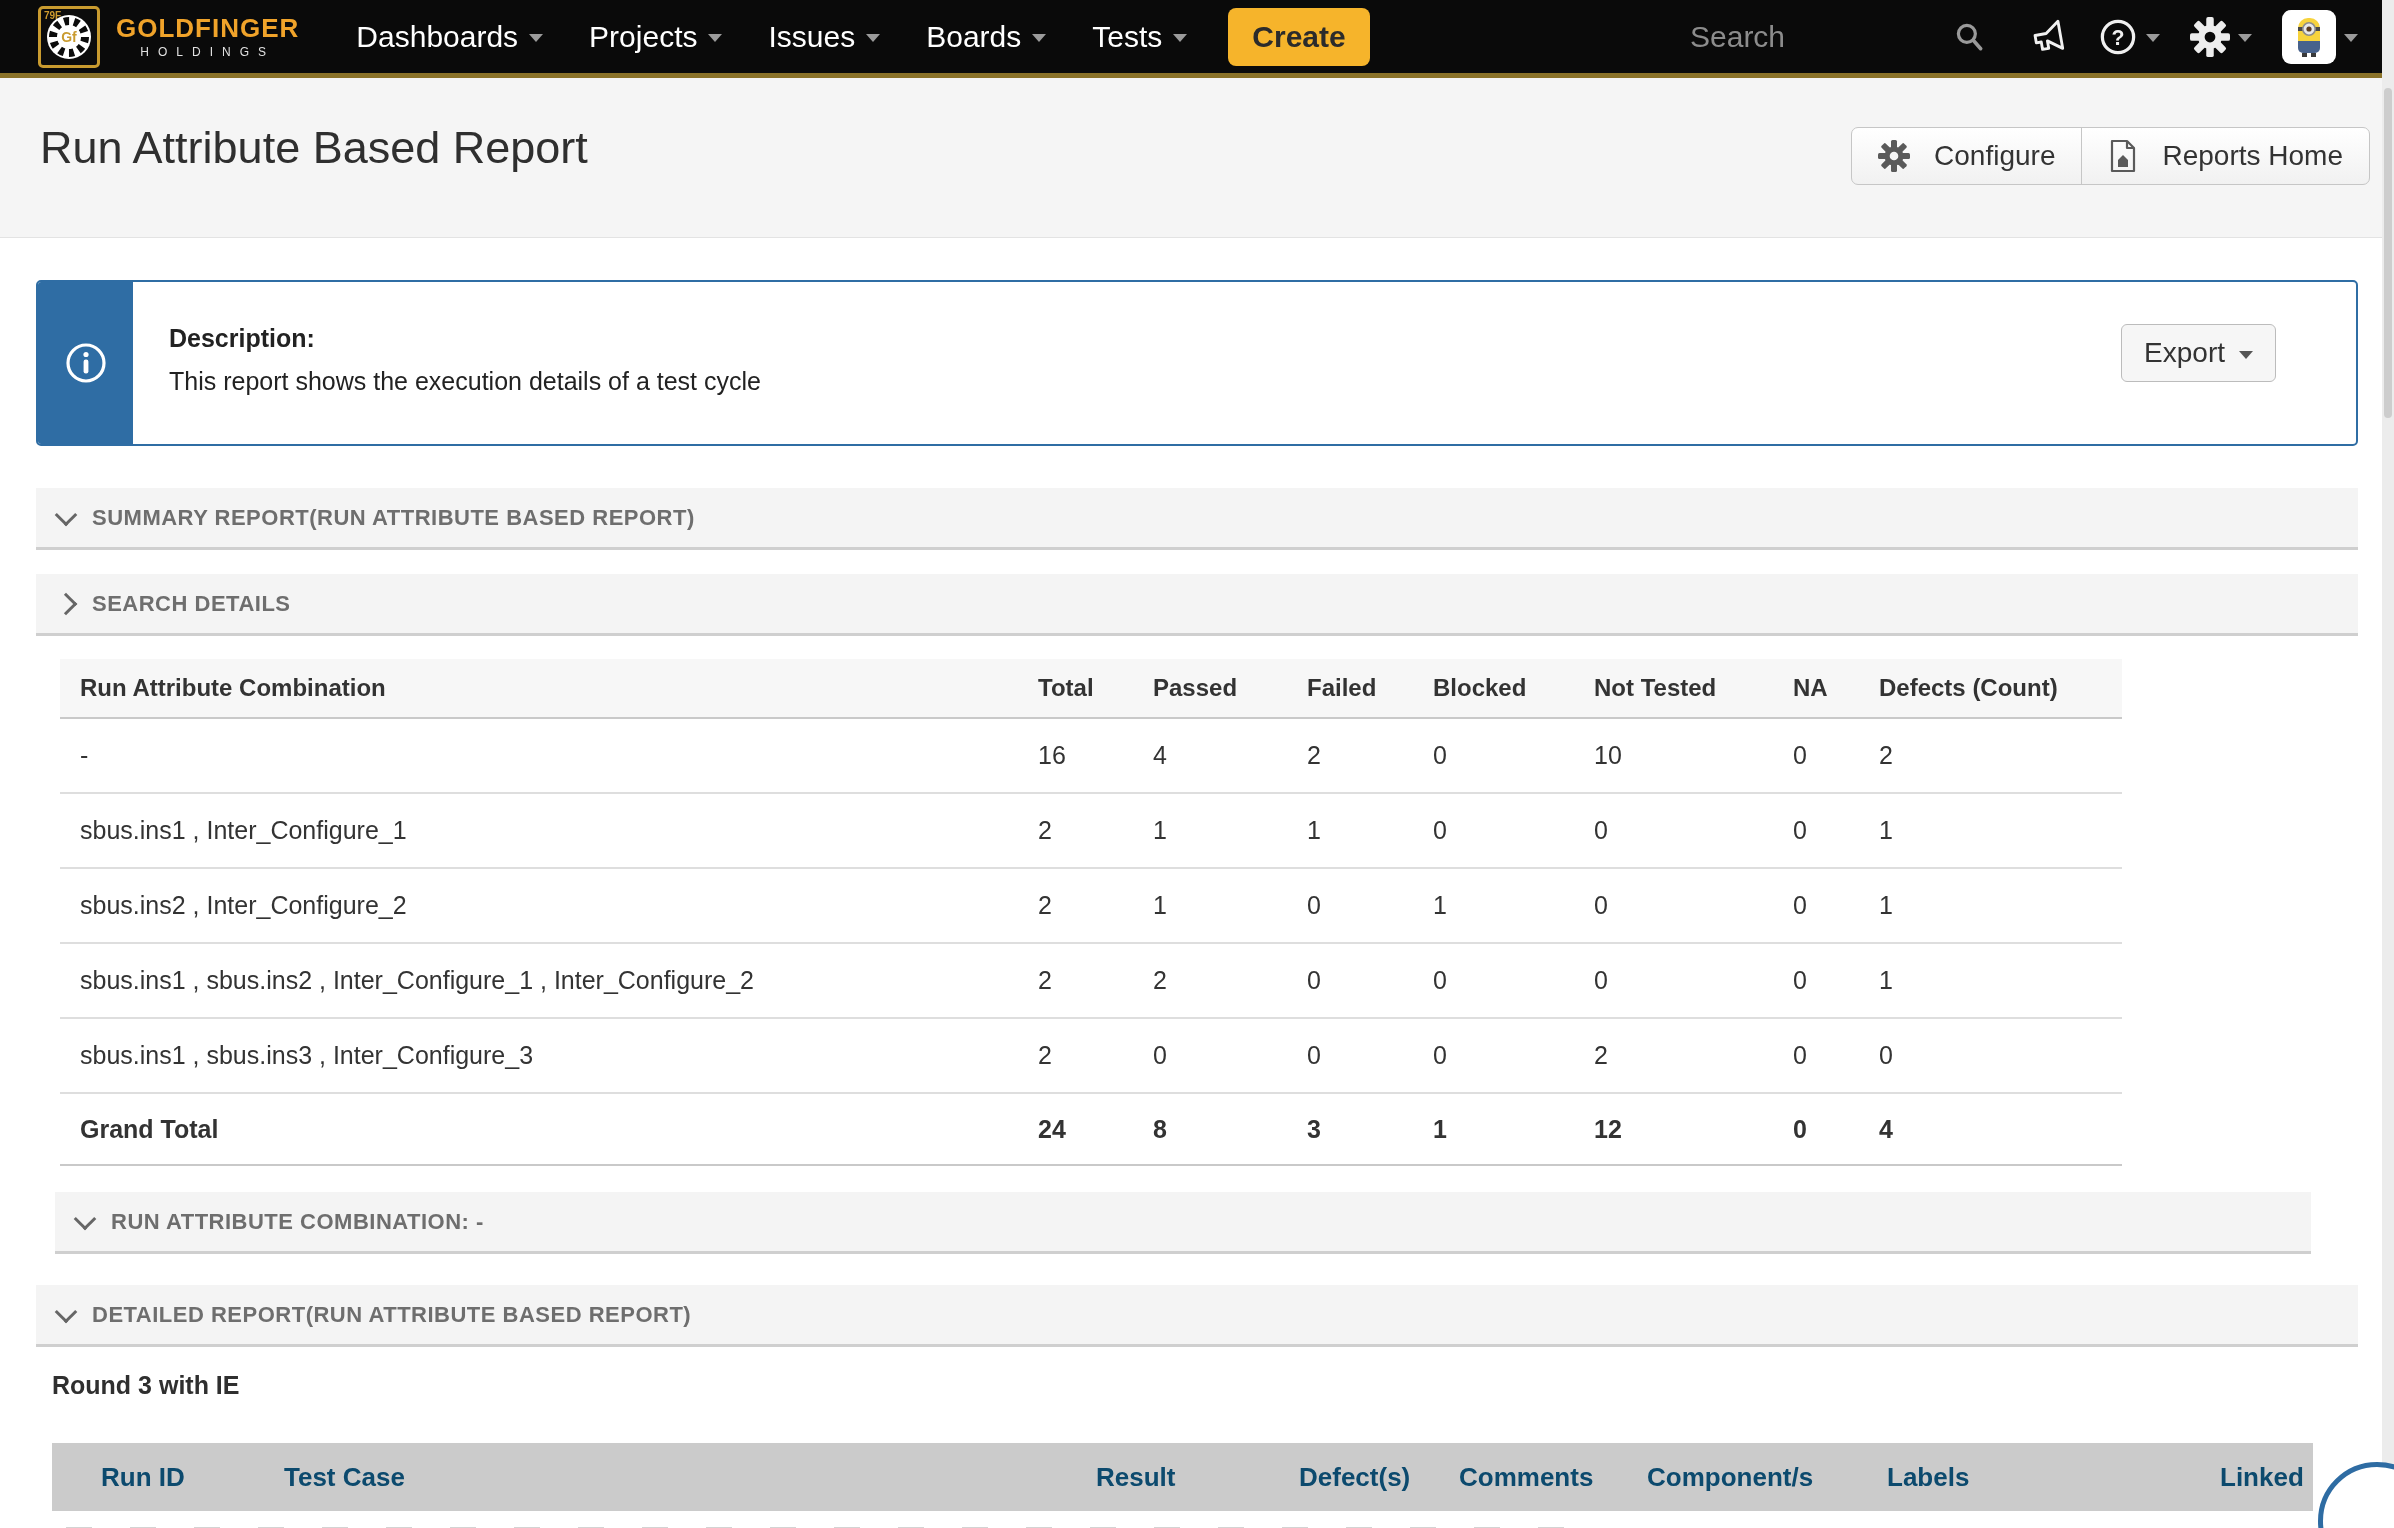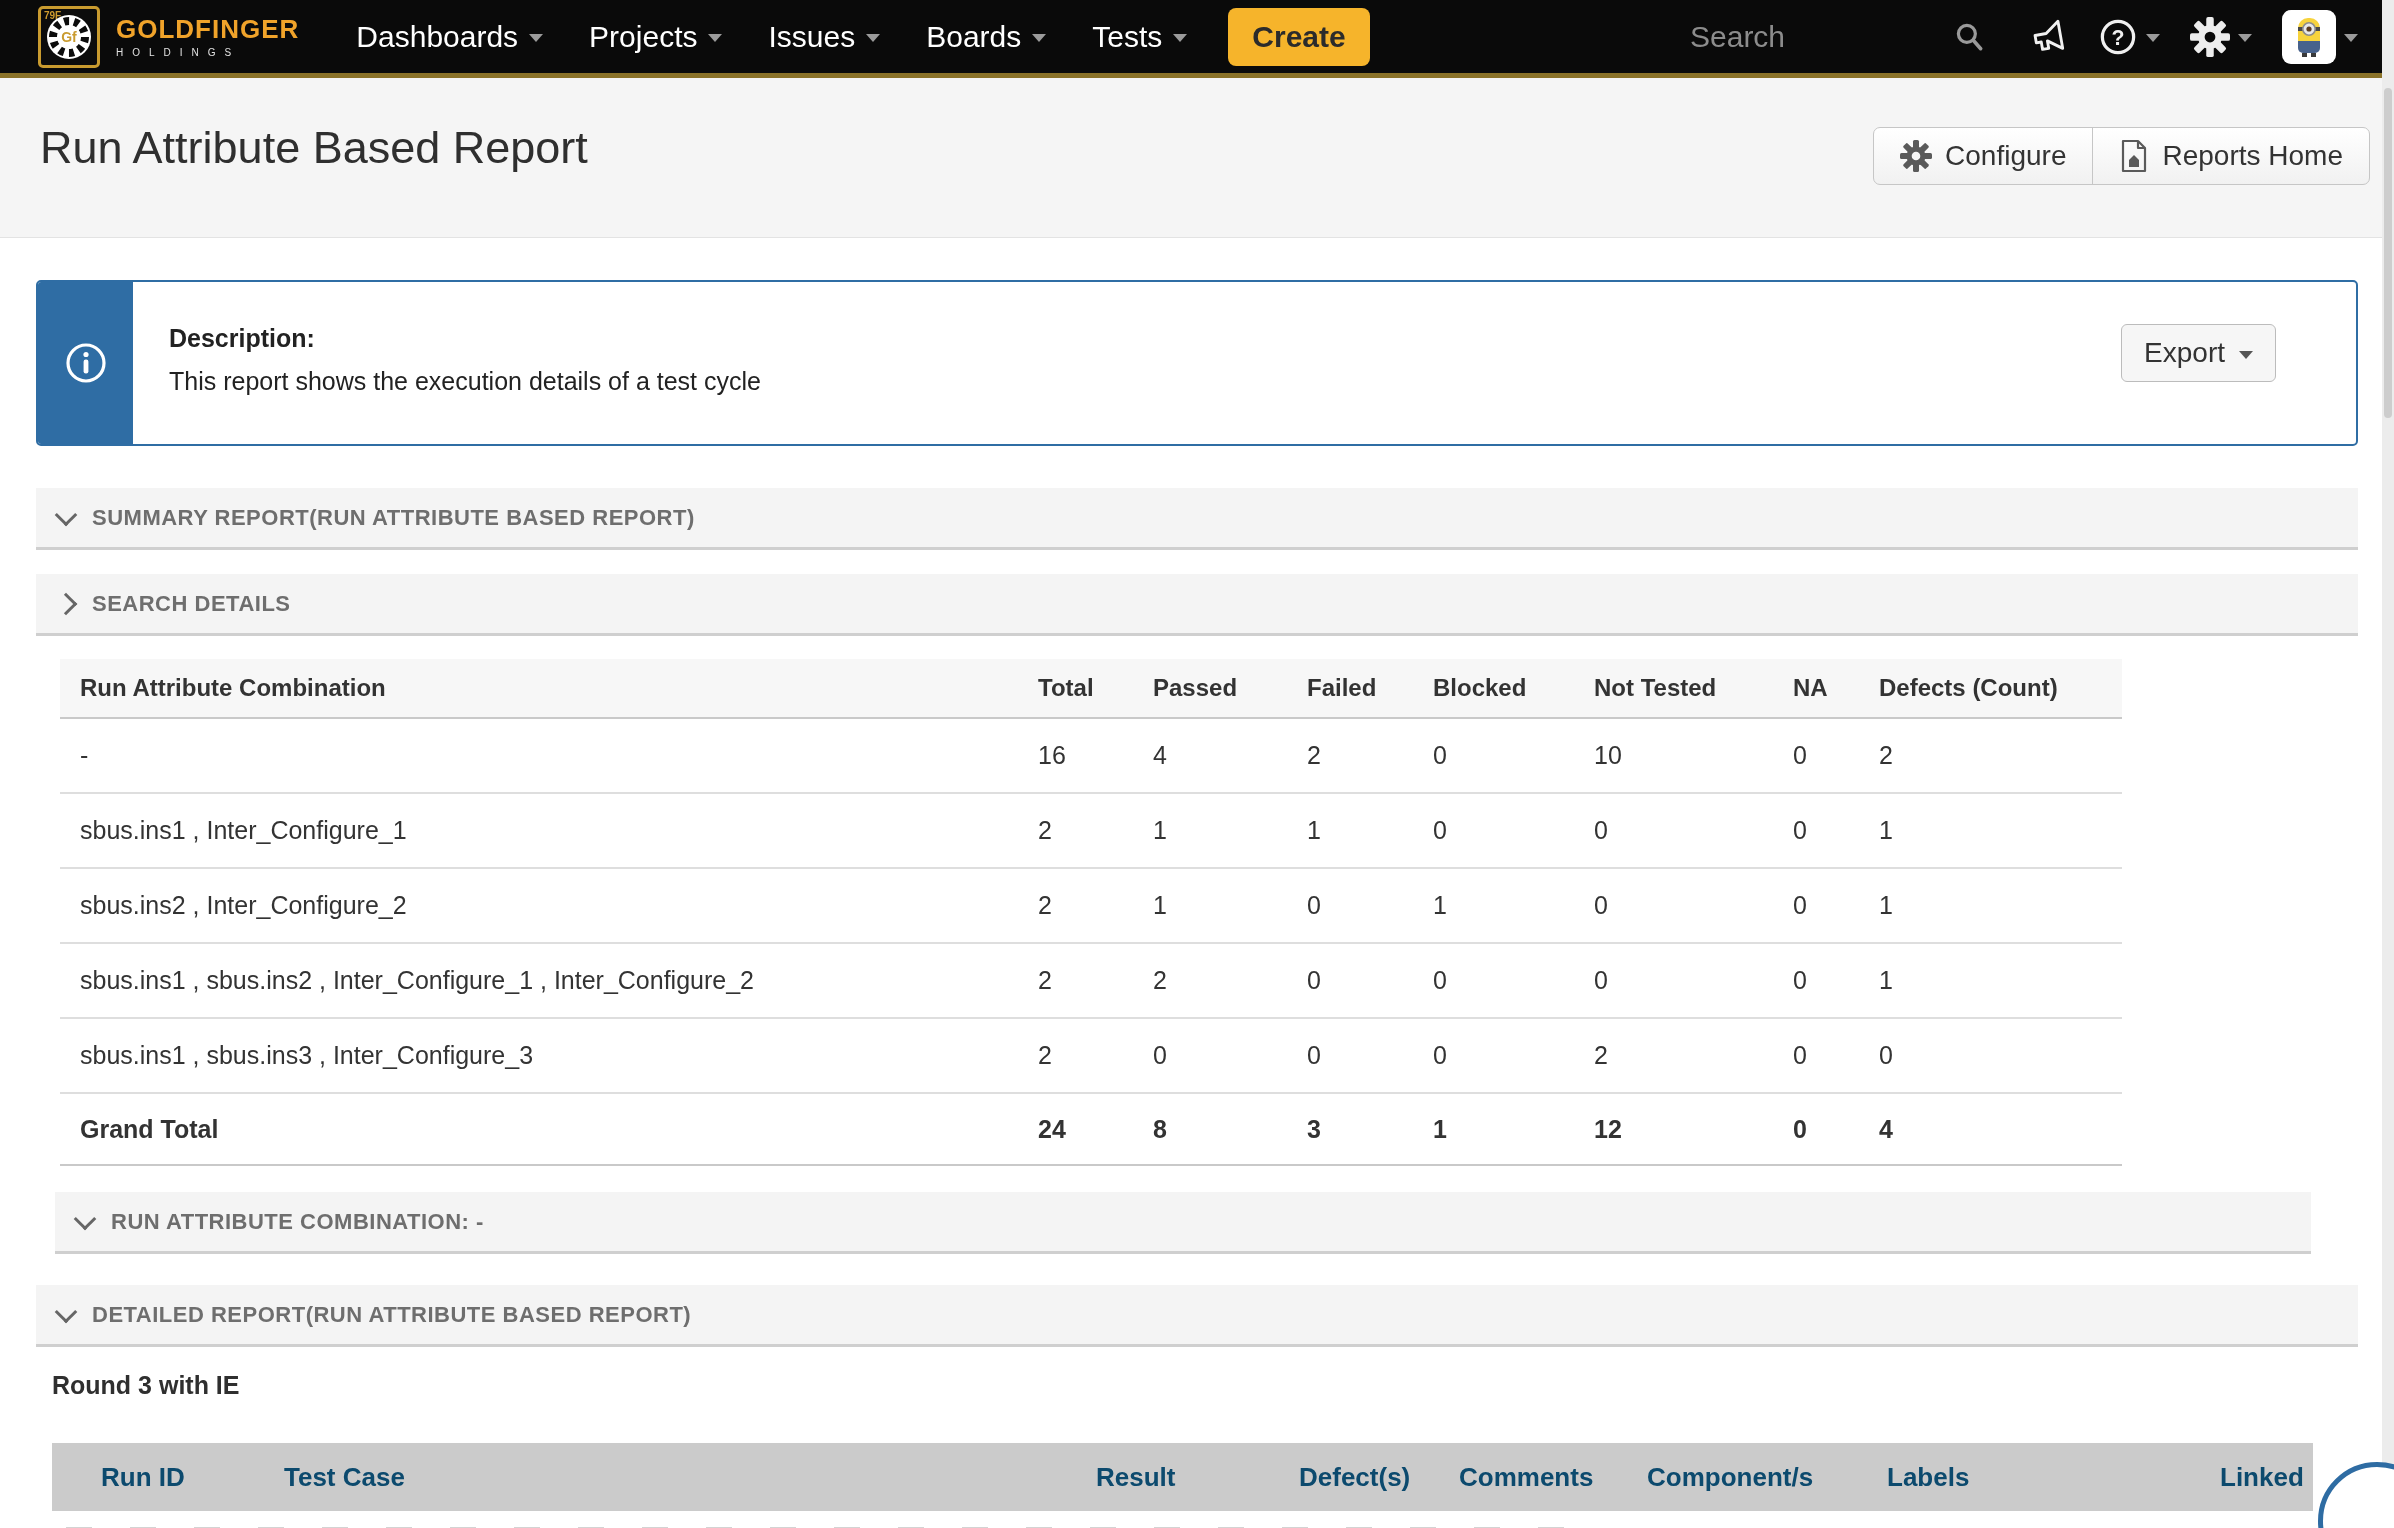--- a/index.html
+++ b/index.html
@@ -8,21 +8,21 @@
 
   
   .nav{height:78px;background:#0a0a0a;border-bottom:5px solid #8a7228;
        display:flex;align-items:center;padding:0 36px 0 38px;box-sizing:border-box;}
   .logo{display:flex;align-items:center;gap:16px;}
   .logo-box{position:relative;width:62px;height:62px;background:#0c0c0c;border:3px solid #c99b2f;
             border-radius:5px;display:flex;align-items:center;justify-content:center;box-sizing:border-box;}
   .logo-badge{position:absolute;top:1px;left:3px;font-size:10px;color:#cf9c2e;font-weight:bold;}
   .brand{line-height:1.1;}
   .brand-1{font-size:26px;font-weight:bold;color:#f0a32a;letter-spacing:1px;}
-  .brand-2{font-size:10px;color:#e2e2e2;letter-spacing:9px;margin-top:3px;}
+  .brand-2{font-size:12px;color:#e2e2e2;letter-spacing:9px;margin-top:3px;text-align:center;}
   .menus{display:flex;align-items:center;margin-left:34px;}
   .menu-item{display:flex;align-items:center;gap:11px;color:#fff;font-size:30px;
              padding:0 23px;cursor:pointer;white-space:nowrap;}
   .caret{width:0;height:0;border-left:7px solid transparent;border-right:7px solid transparent;
          border-top:8px solid #9b9b9b;margin-top:3px;}
   .create-btn{margin-left:18px;background:#f6b42b;color:#2b2b2b;font-weight:bold;font-size:30px;
               border:none;border-radius:8px;padding:12px 24px;cursor:pointer;}
   .nav-right{margin-left:auto;display:flex;align-items:center;gap:30px;}
   .search-box{display:flex;align-items:center;width:310px;}
   .search-box input{background:transparent;border:none;outline:none;color:#bef264;
@@ -30,21 +30,21 @@
   .search-box input::placeholder{color:#8c8c8c;}
   .icon-wrap{display:flex;align-items:center;gap:8px;cursor:pointer;}
   .avatar-box{width:54px;height:54px;background:#fff;border-radius:9px;display:flex;
               align-items:center;justify-content:center;overflow:hidden;}
 
   
   .page-head{position:relative;height:160px;background:#f5f5f5;border-bottom:1px solid #e3e3e3;box-sizing:border-box;}
   .page-title{position:absolute;left:40px;top:44px;font-size:45px;font-weight:400;color:#2f2f2f;}
   .btn-group{position:absolute;right:24px;top:49px;display:flex;border:1px solid #c6c6c6;border-radius:7px;
              overflow:hidden;background:linear-gradient(#ffffff,#f1f1f1);}
-  .grp-btn{display:flex;align-items:center;gap:13px;padding:0 26px;height:56px;font-size:28px;color:#333;
+  .grp-btn{display:flex;align-items:center;gap:24px;padding:0 26px;height:56px;font-size:28px;color:#333;
            cursor:pointer;white-space:nowrap;}
   .grp-btn + .grp-btn{border-left:1px solid #c6c6c6;}
 
   
   .content{padding:0 36px;}
 
   .desc-panel{position:relative;margin-top:42px;border:2px solid #2f6da4;border-radius:5px;
               min-height:166px;display:flex;overflow:hidden;box-sizing:border-box;}
   .desc-strip{width:95px;background:#2f6da4;display:flex;align-items:center;justify-content:center;flex:none;}
   .desc-body{padding:42px 40px 30px 36px;}

